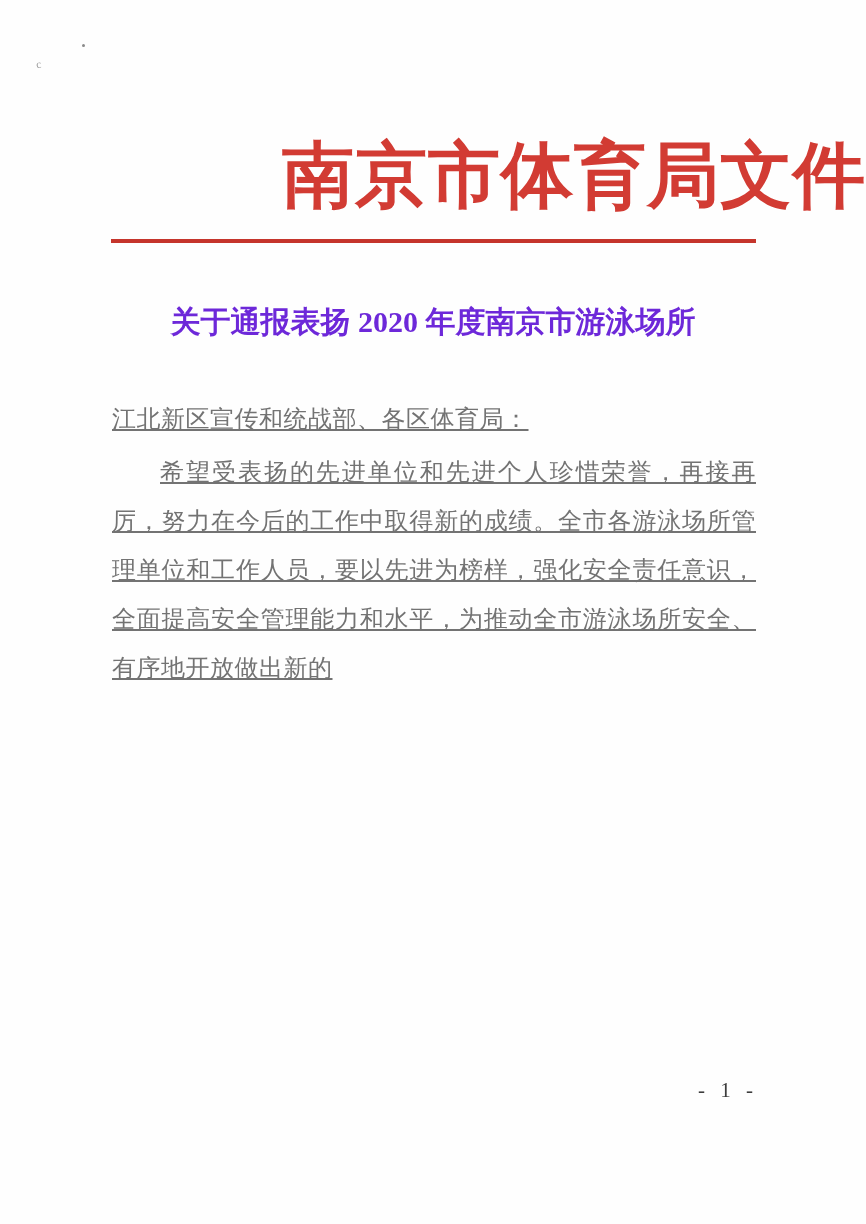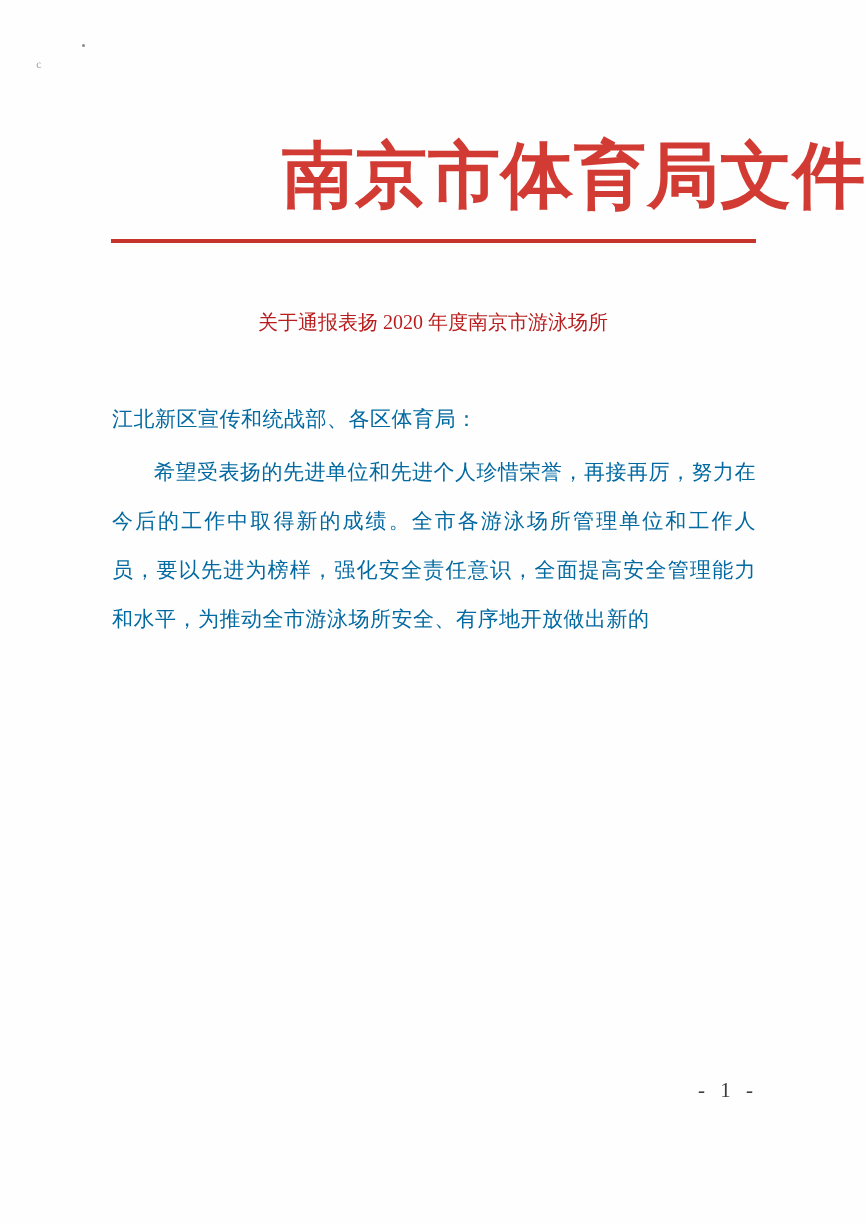--- a/index.html
+++ b/index.html
@@ -55,36 +55,37 @@
   }
   .red-rule {
     border: none;
     height: 4px;
     background: #c5352c;
     margin: 15px 110px 0 111px;
   }
   .doc-title {
     margin: 55px 60px 0 60px;
     text-align: center;
-    font-size: 20px;
+    font-size: 30px;
     line-height: 48px;
-    font-weight: 400;
-    color: #b91c1c;
+    font-weight: 700;
+    color: #6d28d9;
   }
   .doc-title .title-line {
     display: block;
   }
   .body-text {
     margin: 49px 110px 0 112px;
-    font-size: 21px;
+    font-size: 24px;
     line-height: 49px;
-    color: #0369a1;
+    color: #737373;
     text-align: justify;
     text-justify: inter-ideograph;
     letter-spacing: 0.5px;
+    text-decoration: underline;
   }
   .body-text p {
     margin: 0;
   }
   .body-text .para {
     text-indent: 2em;
   }
   .salutation {
     margin-bottom: 4px !important;
   }

